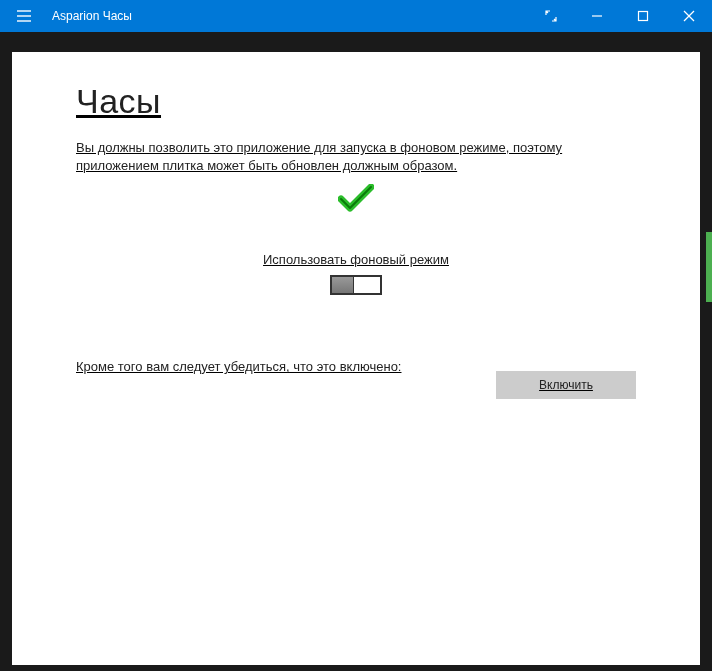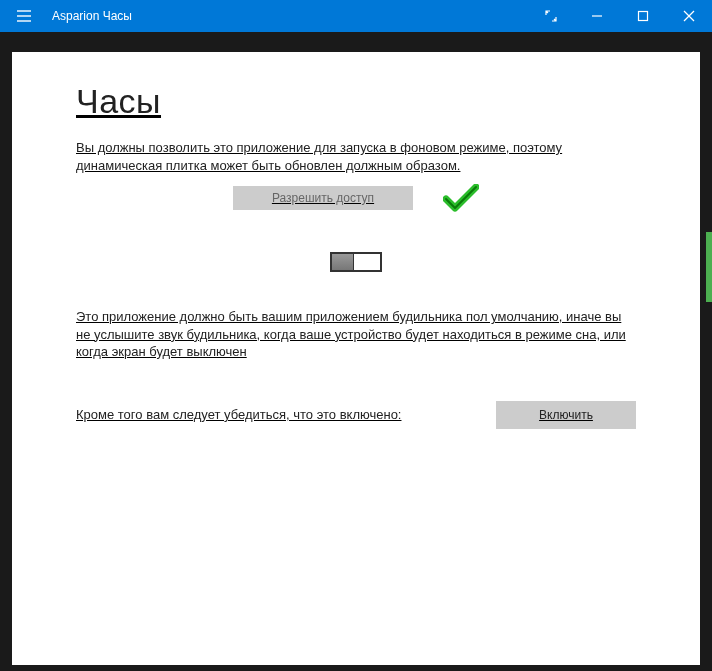--- a/index.html
+++ b/index.html
@@ -92,20 +92,21 @@
     min-width: 180px;
     text-align: center;
     cursor: pointer;
     font-family: inherit;
   }
   .graybtn.strong {
     color: #222;
     font-weight: 400;
     min-width: 140px;
     padding: 7px 20px;
+    margin-top: 36px;
   }
   .checkmark {
     width: 36px; height: 28px;
     flex-shrink: 0;
   }
   .toggle-label {
     text-align: center;
     font-size: 13px;
     color: #222;
     margin-bottom: 8px;
@@ -195,37 +196,36 @@
         </svg>
     </div>
   </div>
 
   <div class="client">
     <div class="greenbar"></div>
 
     <div class="modal">
 
       <h1>Часы</h1>
-      <p class="desc">Вы должны позволить это приложение для запуска в фоновом режиме, поэтому динамическая плитка может быть обновлен должным образом.</p>
+      <p class="desc">Вы должны позволить это приложение для запуска в фоновом режиме, поэтому приложением плитка может быть обновлен должным образом.</p>
       <div class="btn-row">
-        <button class="graybtn">Разрешить доступ</button>
         <svg class="checkmark" viewBox="0 0 36 28">
           <path d="M3 15 L12 24 L33 3" stroke="#2bbd2b" stroke-width="7" fill="none" stroke-linecap="round" stroke-linejoin="round"></path>
           <path d="M3 15 L12 24 L33 3" stroke="#0a7a0a" stroke-width="2" fill="none" stroke-linecap="round" stroke-linejoin="round"></path>
         </svg>
       </div>
 
+      <div class="toggle-label">Использовать фоновый режим</div>
       <div class="toggle-wrap">
         <div class="toggle">
           <div class="toggle-knob"></div>
         </div>
       </div>
 
       <div class="section2">
-        <p class="desc">Это приложение должно быть вашим приложением будильника пол умолчанию, иначе вы не услышите звук будильника, когда ваше устройство будет находиться в режиме сна, или когда экран будет выключен</p>
 
         <div class="enable-row">
           <p class="desc">Кроме того вам следует убедиться, что это включено:</p>
           <button class="graybtn strong">Включить</button>
         </div>
       </div>
 
     </div>
   </div>
 </div>

